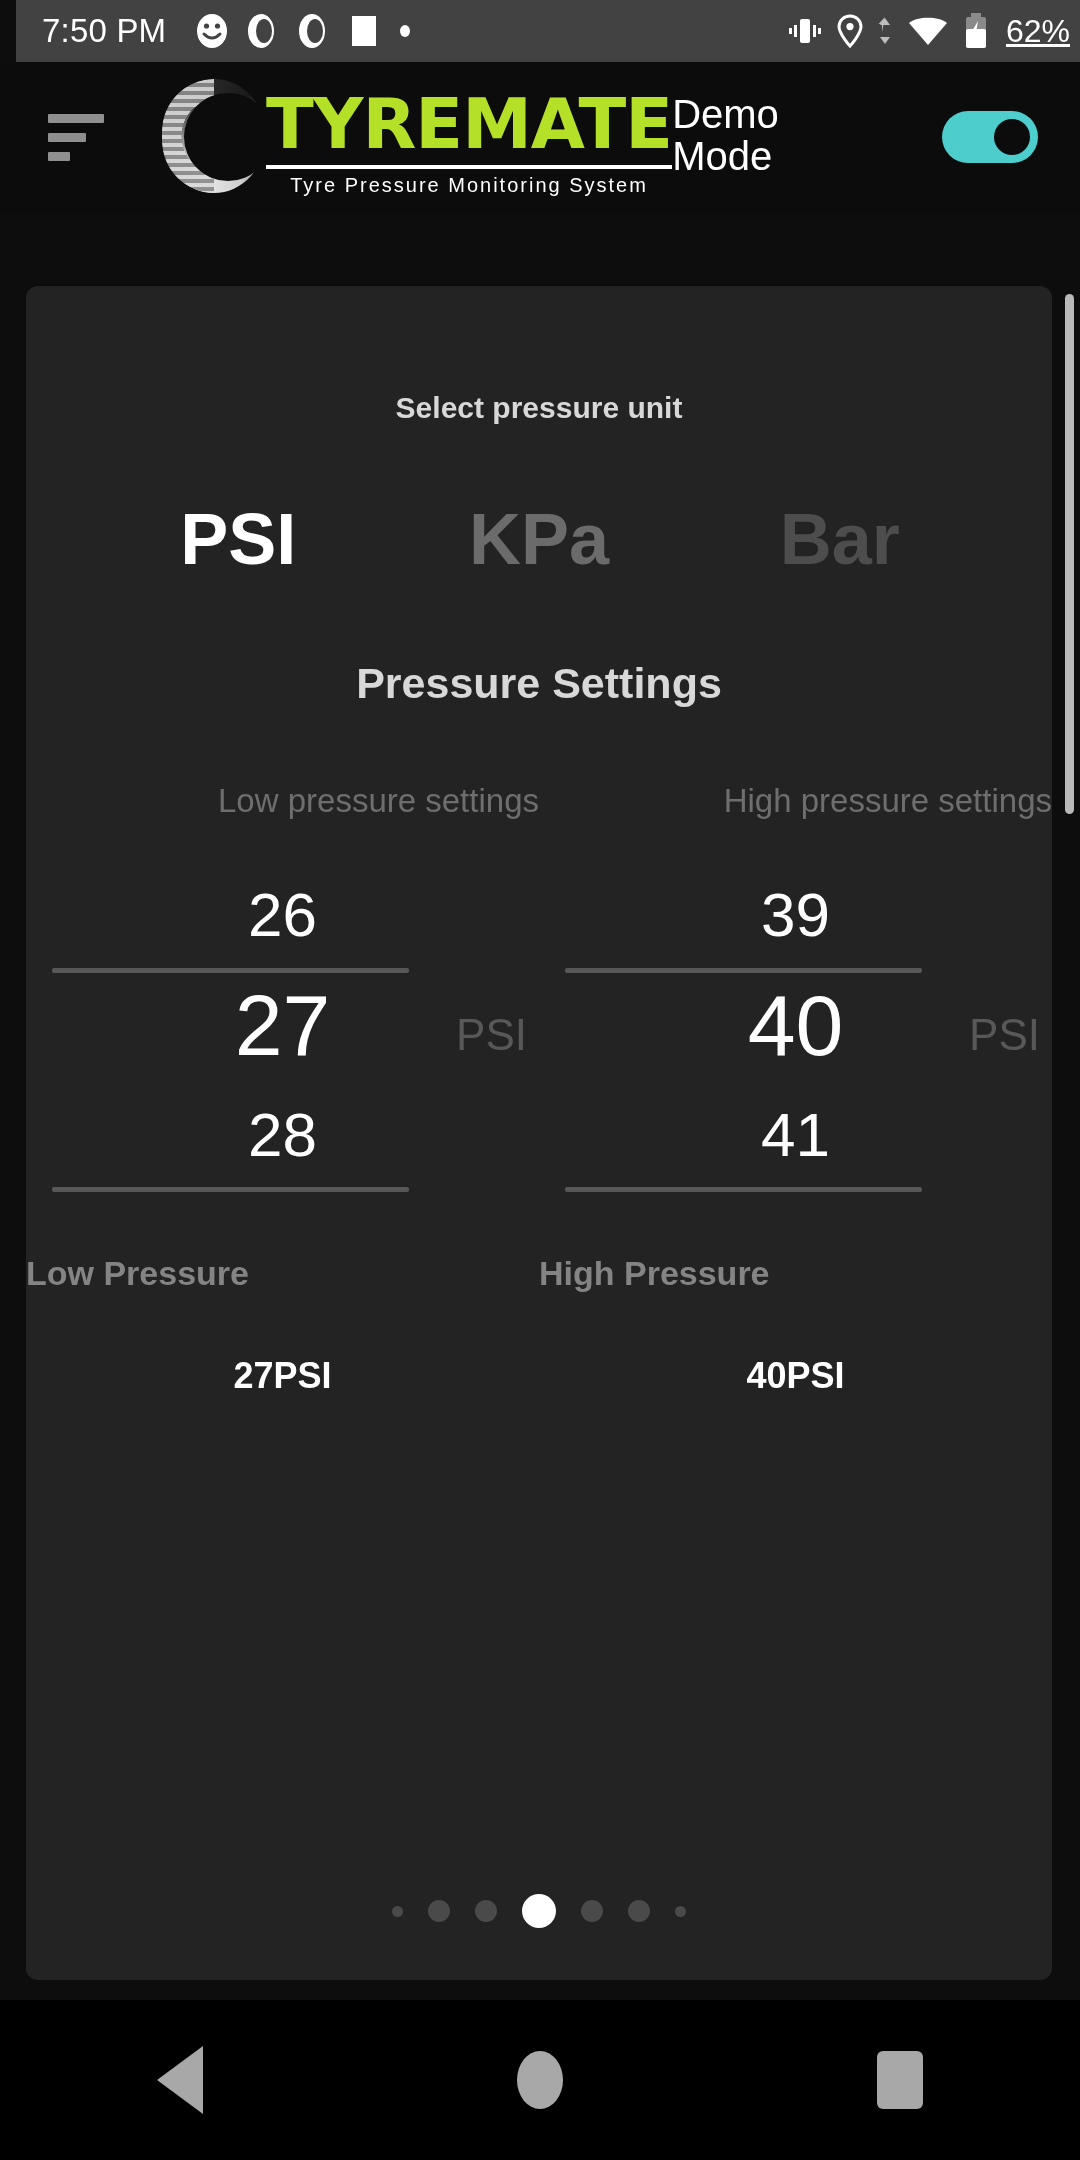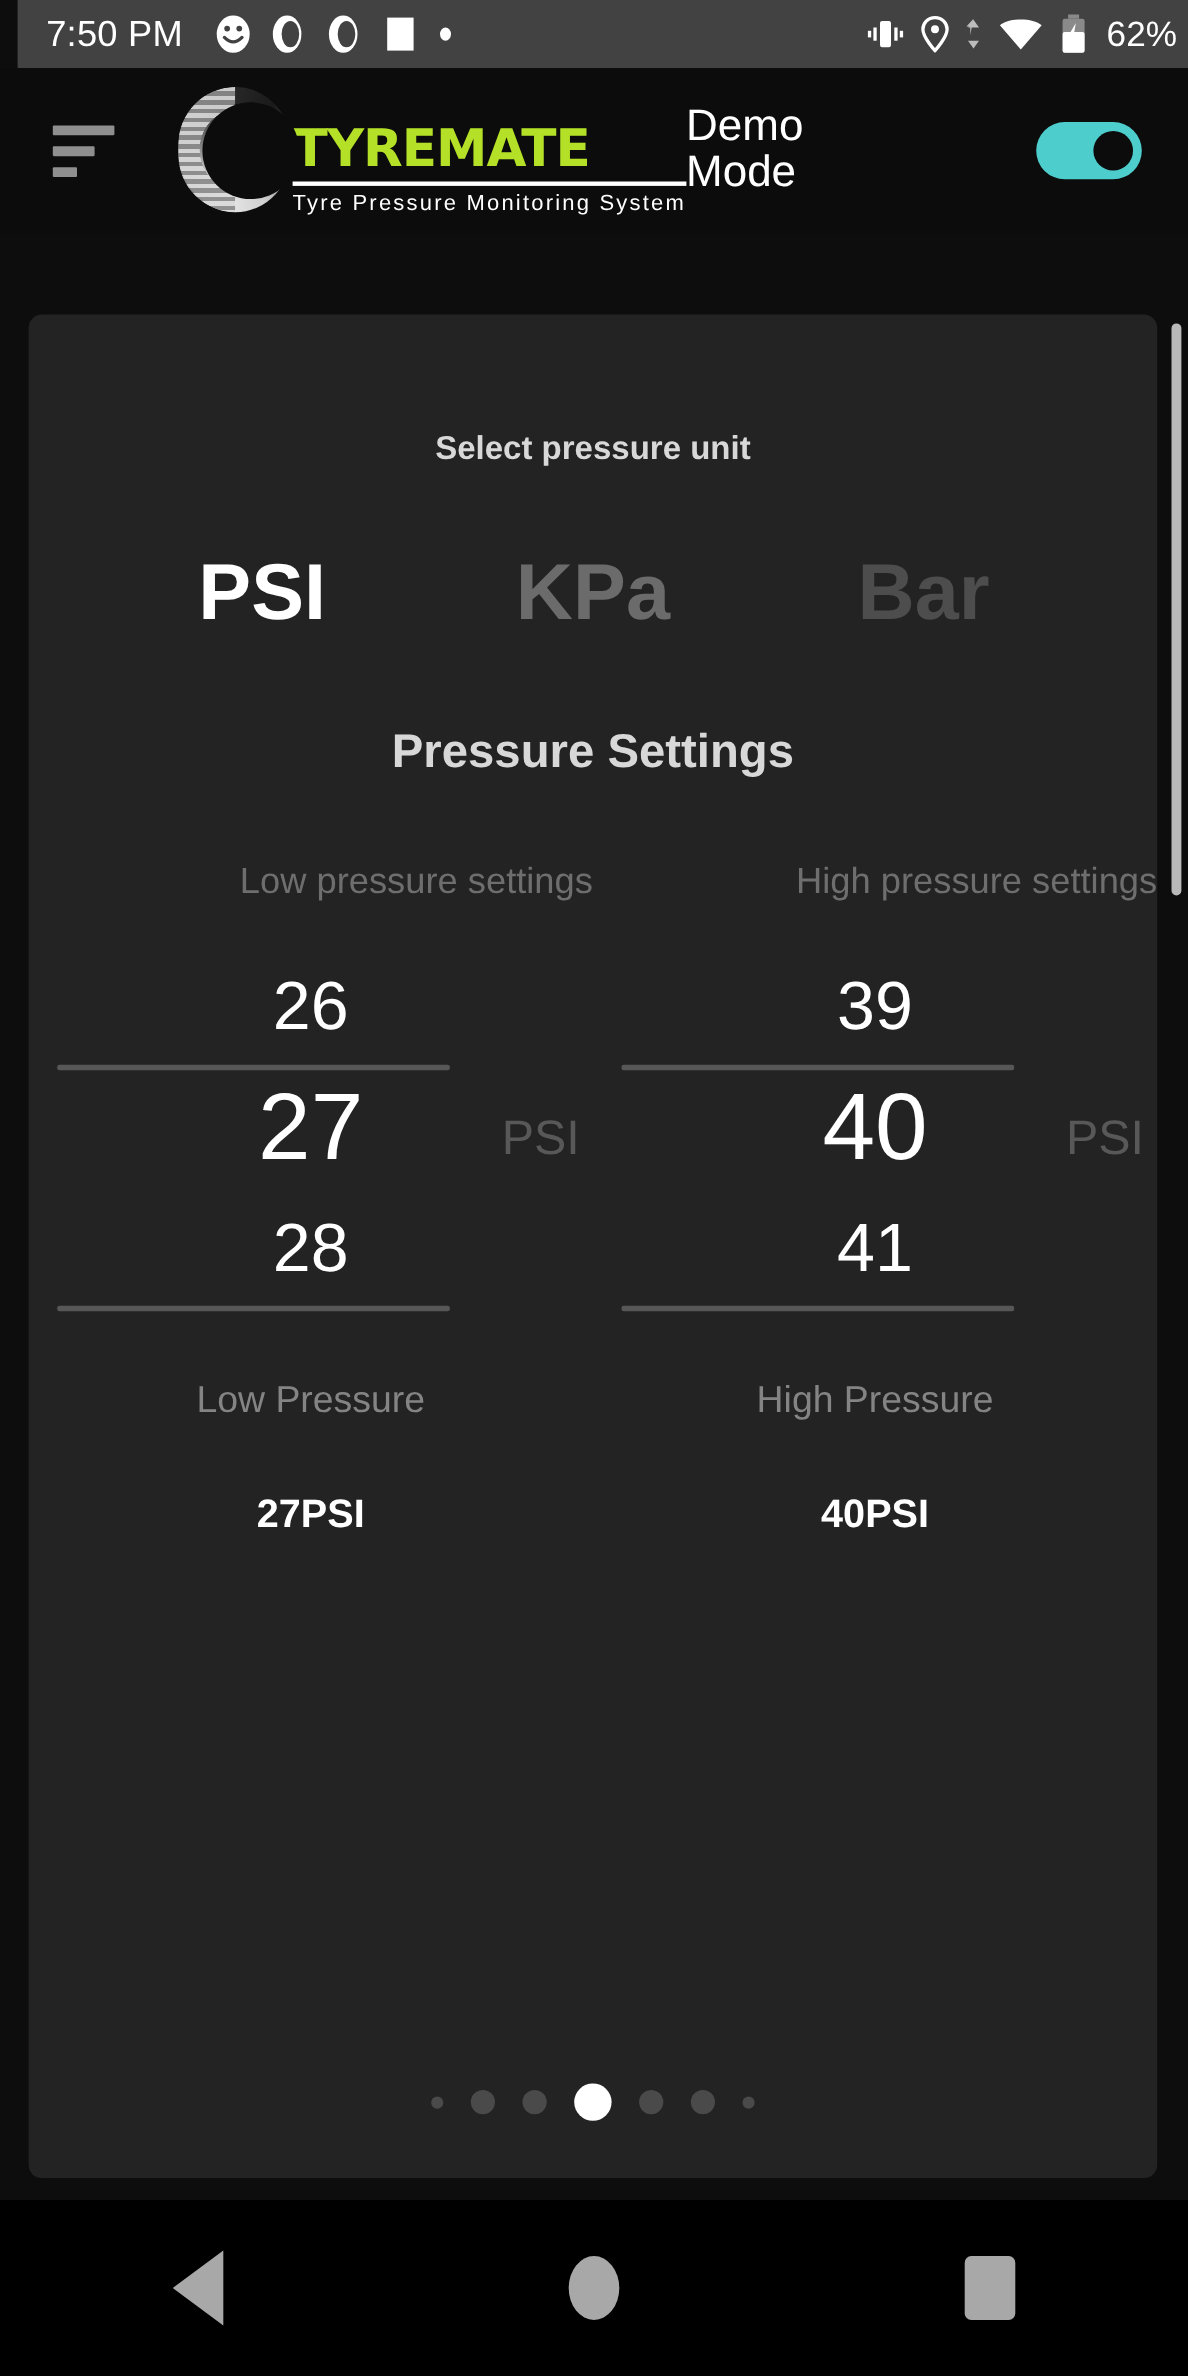--- a/index.html
+++ b/index.html
@@ -25,21 +25,21 @@
     color:#fff;
   }
   .sb-time {
     font-size:33px; font-weight:400; letter-spacing:.2px;
     color:#ffffff; white-space:nowrap;
   }
   .sb-left-icons {
     display:flex; align-items:center; gap:17px; margin-left:29px;
   }
   .sb-right {
-    margin-left:auto; display:flex; align-items:center; gap:14px;
+    margin-left:auto; display:flex; align-items:center; gap:14px;text-decoration:underline;
   }
   .sb-batt-text { font-size:32px; color:#fff; margin-left:3px; }
 
   .ic { display:block; }
 
   
   .appbar {
     position:absolute; top:62px; left:0;
     width:1080px; height:150px;
     background:#0c0c0c;
@@ -78,21 +78,21 @@
     width:52px; height:114px;
     border-radius:104px 0 0 104px;
     background:repeating-linear-gradient(to bottom,#d9d9d9 0 4px,#8a8a8a 4px 8px);
     opacity:.92;
     -webkit-mask-image:radial-gradient(ellipse 52px 57px at 52px 57px, transparent 0 62%, #000 63%);
             mask-image:radial-gradient(ellipse 52px 57px at 52px 57px, transparent 0 62%, #000 63%);
   }
   .logo-text-col { display:flex; flex-direction:column; }
   .logo-name {
     font-family:"DejaVu Sans", sans-serif;
-    font-size:47px; font-weight:bold; letter-spacing:-1px;
+    font-size:70px; font-weight:bold; letter-spacing:-1px;
     color:#b4e027; line-height:1;
   }
   .logo-rule { height:4px; background:#ffffff; margin-top:6px; width:100%; }
   .logo-sub {
     font-size:20px; color:#ffffff; letter-spacing:2.0px;
     margin-top:5px; white-space:nowrap; text-align:center;
   }
 
   .demo-label {
     margin-bottom:4px;
@@ -174,22 +174,23 @@
   .col-right .pk-line { left:26px; right:130px; }
   .pk-line.top    { top:108px; }
   .pk-line.bottom { top:327px; }
 
   .unit-tag {
     position:absolute; font-size:44px; color:#585858;
     font-weight:400; top:150px; right:12px;
   }
 
   .summary-label {
-    text-align:center; font-size:34px; color:#848484;
+    text-align:left; font-size:34px; color:#848484;
     margin-top:64px;
+    font-weight:bold;
   }
   .summary-value {
     text-align:center; font-size:36px; color:#ffffff;
     font-weight:bold; margin-top:62px;
   }
 
   .dots {
     position:absolute; left:0; right:0; bottom:52px;
     display:flex; align-items:center; justify-content:center; gap:25px;
   }

